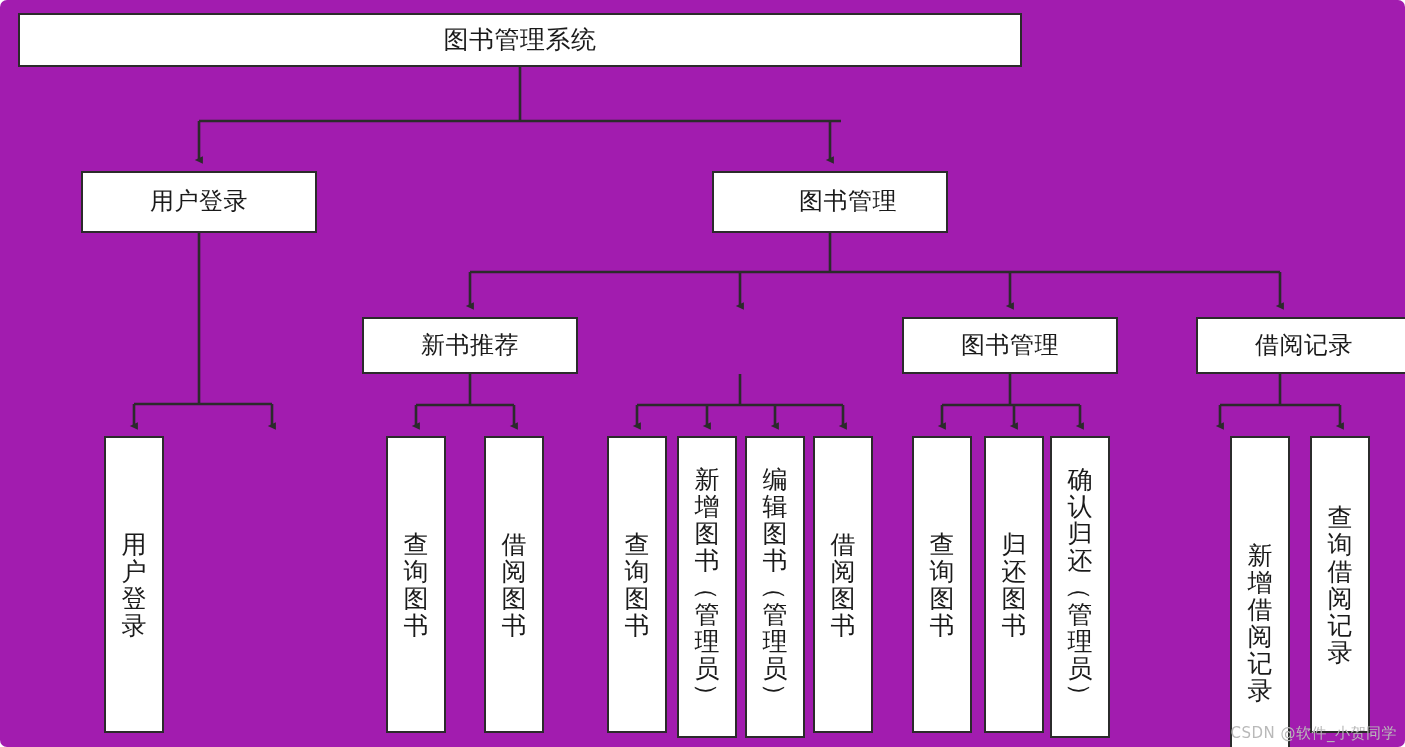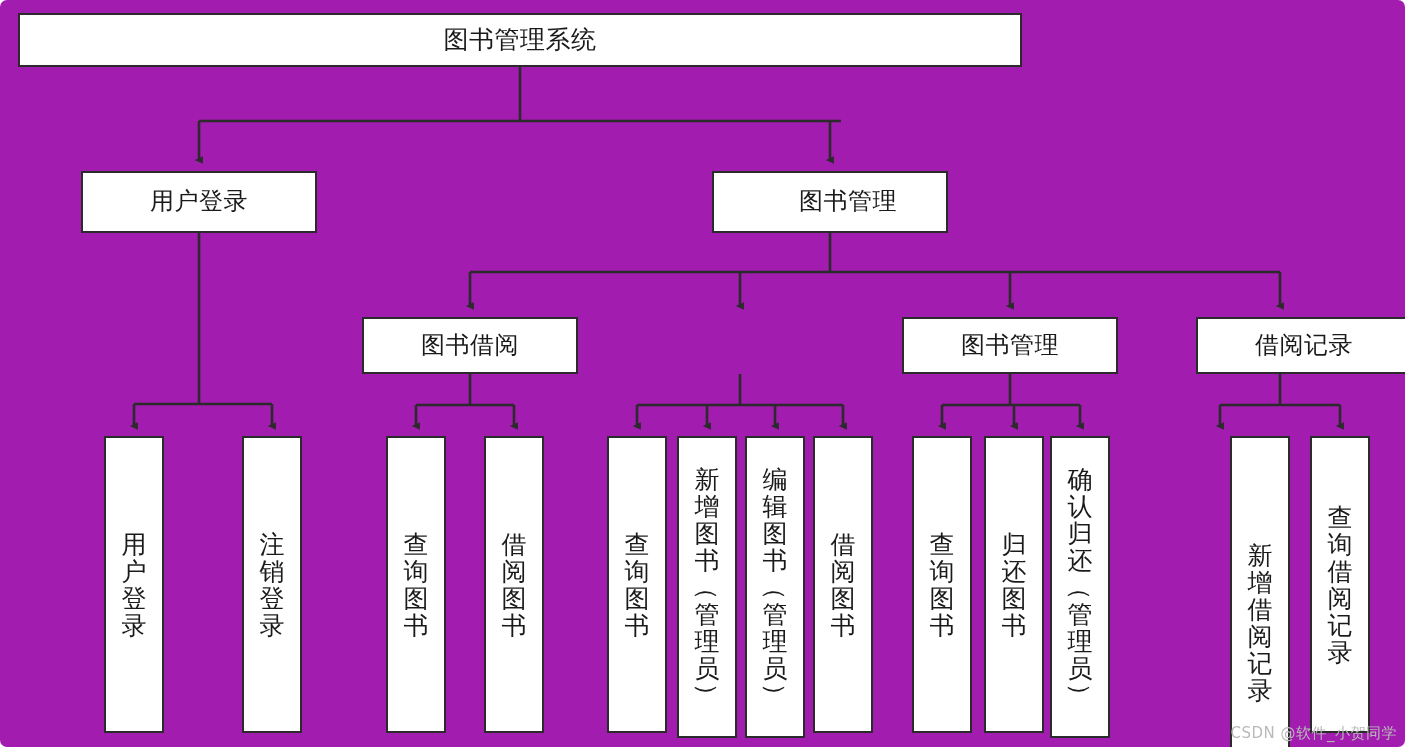--- a/index.html
+++ b/index.html
@@ -142,35 +142,32 @@
   </div>
 
   <div class="node h" style="left: 81px; top: 171px; width: 236px; height: 62px;">
     <span class="lbl">用户登录</span>
   </div>
   <div class="node h" style="left: 712px; top: 171px; width: 236px; height: 62px; padding-left: 36px;">
     <span class="lbl">图书管理</span>
   </div>
 
   <div class="node h" style="left: 362px; top: 317px; width: 216px; height: 57px;">
-    <span class="lbl">图书借阅</span>
+    <span class="lbl">新书推荐</span>
   </div>
   <div class="node h" style="left: 902px; top: 317px; width: 216px; height: 57px;">
     <span class="lbl">图书管理</span>
   </div>
   <div class="node h" style="left: 1172px; top: 317px; width: 216px; height: 57px; margin-left: 24px;">
     <span class="lbl">借阅记录</span>
   </div>
 
   <div class="node v" style="left: 104px; top: 436px; width: 60px; height: 297px;">
     <span class="lbl"><span>用</span><span>户</span><span>登</span><span>录</span></span>
   </div>
-  <div class="node v" style="left: 242px; top: 436px; width: 60px; height: 297px;">
-    <span class="lbl"><span>注</span><span>销</span><span>登</span><span>录</span></span>
-  </div>
   <div class="node v" style="left: 386px; top: 436px; width: 60px; height: 297px;">
     <span class="lbl"><span>查</span><span>询</span><span>图</span><span>书</span></span>
   </div>
   <div class="node v" style="left: 484px; top: 436px; width: 60px; height: 297px;">
     <span class="lbl"><span>借</span><span>阅</span><span>图</span><span>书</span></span>
   </div>
   <div class="node v" style="left: 607px; top: 436px; width: 60px; height: 297px;">
     <span class="lbl"><span>查</span><span>询</span><span>图</span><span>书</span></span>
   </div>
   <div class="node v" style="left: 677px; top: 436px; width: 60px; height: 302px;">

